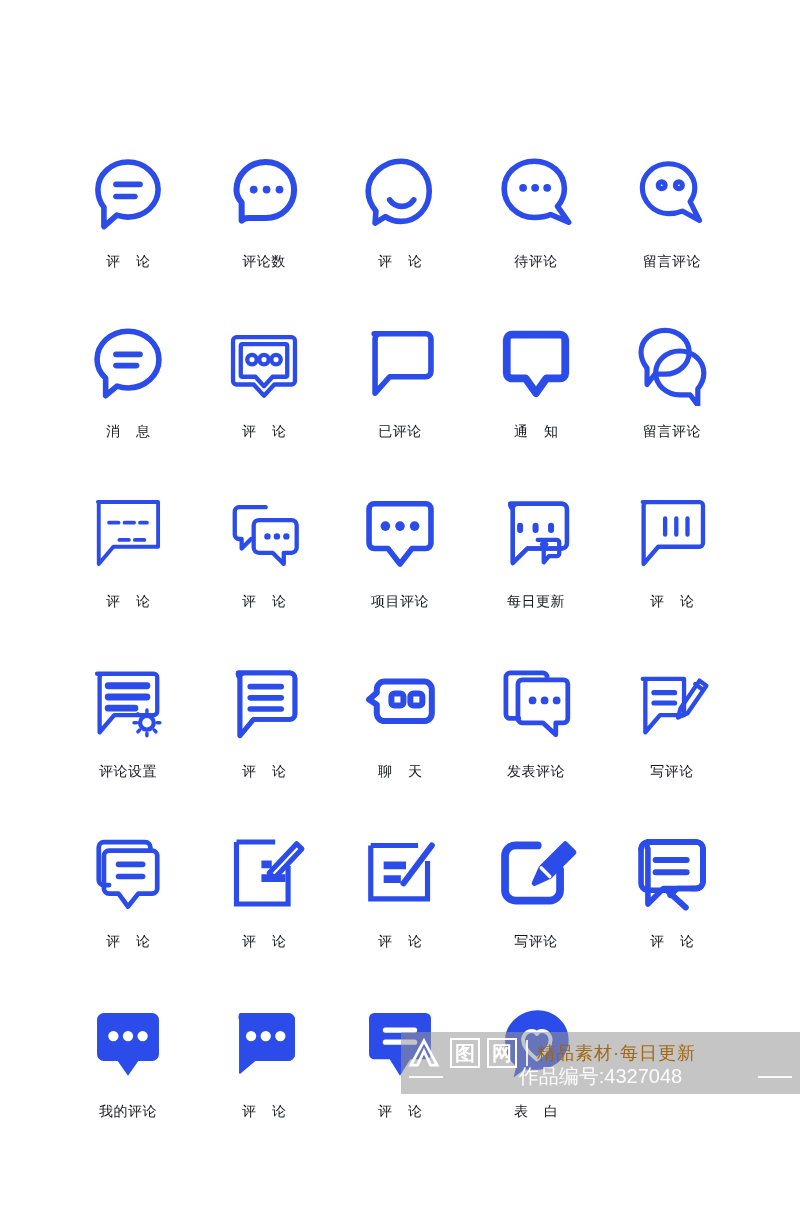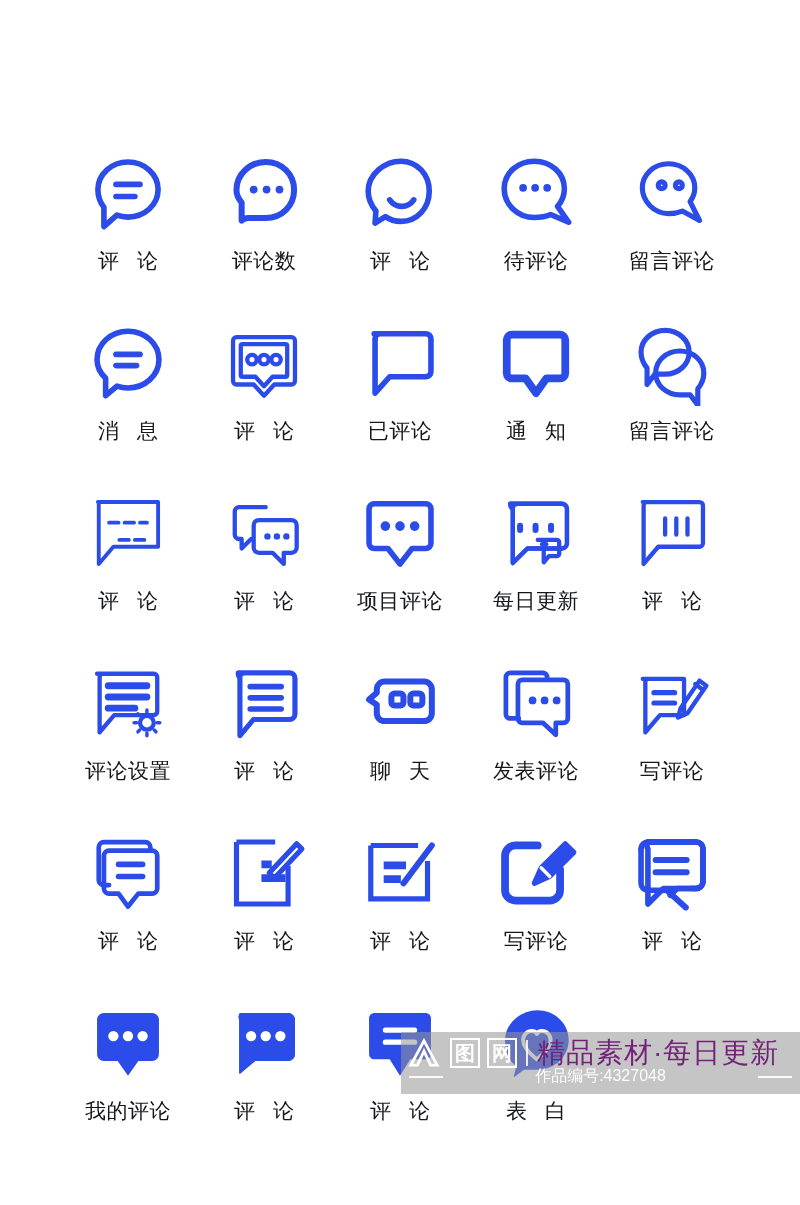--- a/index.html
+++ b/index.html
@@ -43,21 +43,21 @@
     align-items: center;
     justify-content: center;
   }
   .icon-art svg {
     display: block;
     width: 86px;
     height: 86px;
   }
   .icon-label {
     margin-top: 14px;
-    font-size: 21px;
+    font-size: 14px;
     line-height: 22px;
     color: #15171a;
     letter-spacing: 0.5px;
     white-space: nowrap;
     font-family: "Liberation Sans", "DejaVu Sans", sans-serif;
   }
   .icon-label.spaced {
     letter-spacing: 6px;
     text-indent: 6px;
   }
@@ -96,32 +96,32 @@
     padding: 0px 3px;
     line-height: 26px;
   }
   .wm-divider {
     width: 2px; height: 26px;
     background: #ffffff;
     opacity: 0.85;
     margin: 0 2px;
   }
   .wm-slogan {
-    font-size: 28px;
-    color: #701a75;
+    font-size: 18px;
+    color: #a16207;
     letter-spacing: 1px;
     line-height: 30px;
     opacity: 0.95;
   }
   .wm-code {
     position: absolute;
     left: 0; top: 33px;
     width: 100%;
     text-align: center;
-    font-size: 16px;
+    font-size: 20px;
     color: #ffffff;
     opacity: 0.95;
     line-height: 22px;
   }
   .wm-dash {
     position: absolute;
     top: 44px;
     width: 34px;
     height: 2px;
     background: rgba(255,255,255,0.9);

